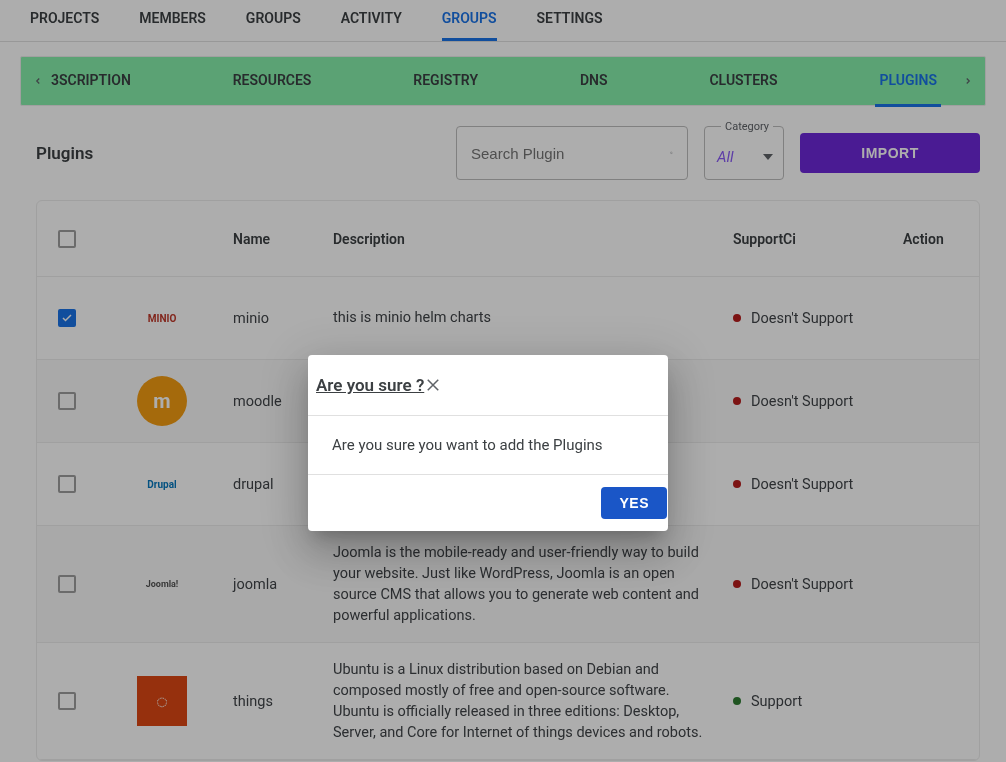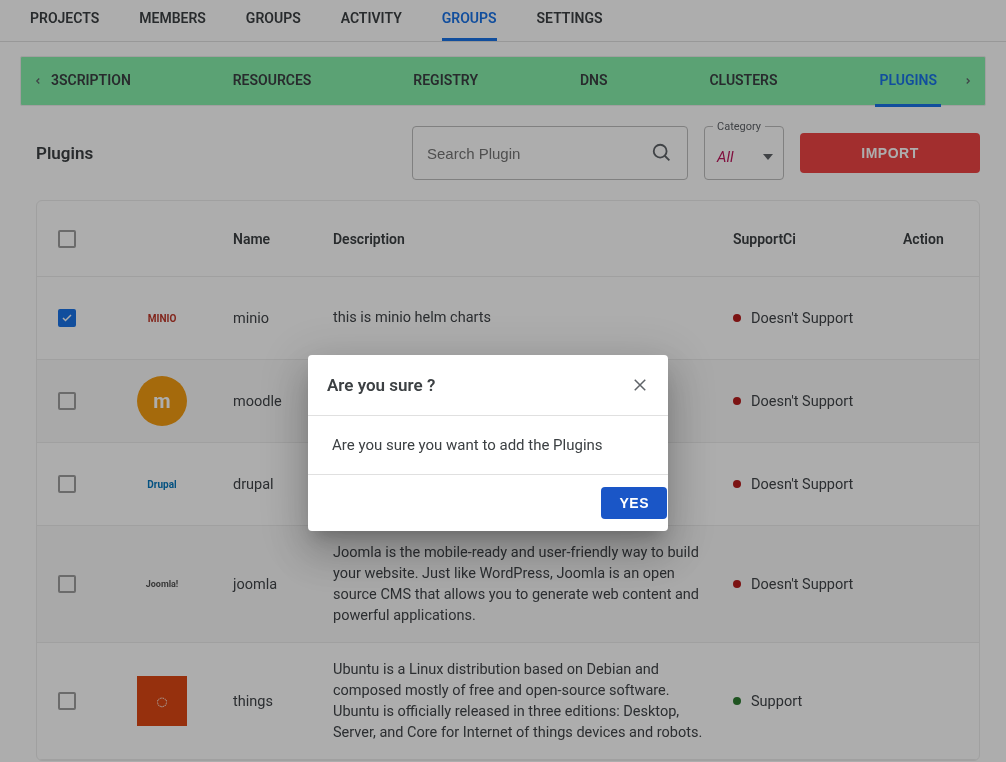--- a/index.html
+++ b/index.html
@@ -1,46 +1,46 @@
 <!DOCTYPE html>
 <html><head>
 <meta charset="utf-8">
 <style>
   * { box-sizing: border-box; margin: 0; padding: 0; }
   html, body { width: 1006px; height: 762px; font-family: Roboto, Arial, sans-serif; color: #3c4043; background: #fff; overflow: hidden; }
   .page { position: relative; width: 1006px; height: 762px; }
   
   .scrim { position: absolute; inset: 0; background: rgba(0,0,0,0.32); z-index: 50; }
   .dialog { position: absolute; left: 308px; top: 355px; width: 360px; background: #fff; border-radius: 4px; z-index: 60; box-shadow: 0 11px 15px -7px rgba(0,0,0,.2),0 24px 38px 3px rgba(0,0,0,.14),0 9px 46px 8px rgba(0,0,0,.12); }
-  .dialog-header { display: flex; align-items: center; justify-content: space-between; padding: 20px 19px; border-bottom: 1px solid #e0e0e0; }
+  .dialog-header { display: flex; align-items: center; justify-content: flex-start; padding: 20px 8px; border-bottom: 1px solid #e0e0e0; text-decoration: underline; }
   .dialog-title { font-size: 17px; font-weight: 600; color: #3c4043; }
   .dialog-close { cursor: pointer; color: #5f6368; }
   .dialog-body { padding: 20px 24px 20px; font-size: 15px; color: #3c4043; border-bottom: 1px solid #e0e0e0; }
   .dialog-actions { display: flex; justify-content: flex-end; padding: 12px 1px; }
   .btn-primary { background: #1a56c7; color: #fff; border: none; border-radius: 4px; padding: 8px 18px; font-size: 14px; font-weight: 600; letter-spacing: .5px; cursor: pointer; }
   
   .topnav { display: flex; gap: 40px; padding: 10px 30px 0 30px; border-bottom: 1px solid #e0e0e0; font-size: 14px; font-weight: 600; color: #3c4043; height: 42px; }
   .topnav .tab { padding-bottom: 14px; cursor: pointer; }
   .topnav .tab.active { color: #1a73e8; border-bottom: 3px solid #1a73e8; }
   
   .subnav-wrap { padding: 14px 20px 0 20px; }
   .subnav { display: flex; align-items: center; background: #86efac; border: 1px solid #ececec; border-radius: 2px; height: 50px; font-size: 14px; font-weight: 600; color: #3c4043; }
   .subnav .arrow { width: 34px; display: flex; align-items: center; justify-content: center; color: #5f6368; cursor: pointer; }
   .subnav .inner { flex: 1; display: flex; justify-content: space-between; padding: 0 10px; }
   .subnav .stab { padding: 16px 4px; cursor: pointer; }
   .subnav .stab.active { color: #1a73e8; border-bottom: 3px solid #1a73e8; }
   
   .controls { display: flex; align-items: center; gap: 16px; padding: 20px 26px 0 36px; }
   .controls .title { font-size: 17px; font-weight: 600; flex: 1; }
-  .searchbox { display: flex; align-items: center; border: 1px solid #bdbdbd; border-radius: 4px; height: 54px; width: 276px; padding: 0 14px; margin-left: 32px; }
+  .searchbox { display: flex; align-items: center; border: 1px solid #bdbdbd; border-radius: 4px; height: 54px; width: 232px; padding: 0 14px; margin-left: 32px; }
   .searchbox input { border: none; outline: none; font-size: 15px; flex: 1; background: transparent; color: #5f6368; }
   .select { position: relative; border: 1px solid #bdbdbd; border-radius: 4px; height: 54px; width: 80px; padding: 8px 10px 0 12px; display: flex; align-items: center; justify-content: space-between; }
-  .select .label { position: absolute; top: -7px; left: 8px; background: #fff; padding: 0 4px; font-size: 11px; color: #5f6368; }
-  .select .value { font-size: 15px; color: #be185d; font-style: italic; }
-  .import-btn { background: #ef4444; color: #fff; border: none; border-radius: 4px; width: 180px; height: 40px; font-size: 14px; font-weight: 600; letter-spacing: .5px; cursor: pointer; }
+  .select .label { position: absolute; top: -7px; left: 16px; background: #fff; padding: 0 4px; font-size: 11px; color: #5f6368; }
+  .select .value { font-size: 15px; color: #8b5cf6; font-style: italic; }
+  .import-btn { background: #6d28d9; color: #fff; border: none; border-radius: 4px; width: 180px; height: 40px; font-size: 14px; font-weight: 600; letter-spacing: .5px; cursor: pointer; }
   
   .table { margin: 20px 26px 0 36px; border: 1px solid #ececec; border-radius: 6px; overflow: hidden; }
   .thead, .row { display: grid; grid-template-columns: 60px 130px 100px 400px 170px 60px; align-items: center; }
   .thead { height: 76px; font-size: 14px; font-weight: 600; color: #3c4043; border-bottom: 1px solid #ececec; }
   .row { border-bottom: 1px solid #ececec; font-size: 14.5px; color: #414549; padding: 16px 0; }
   .row:nth-child(odd) { background: #fafafa; }
   .cell { padding: 0 6px; }
   .cell.first { display: flex; justify-content: center; }
   .cell.logo { display: flex; justify-content: center; }
   .cell.action { text-align: right; padding-right: 20px; }

